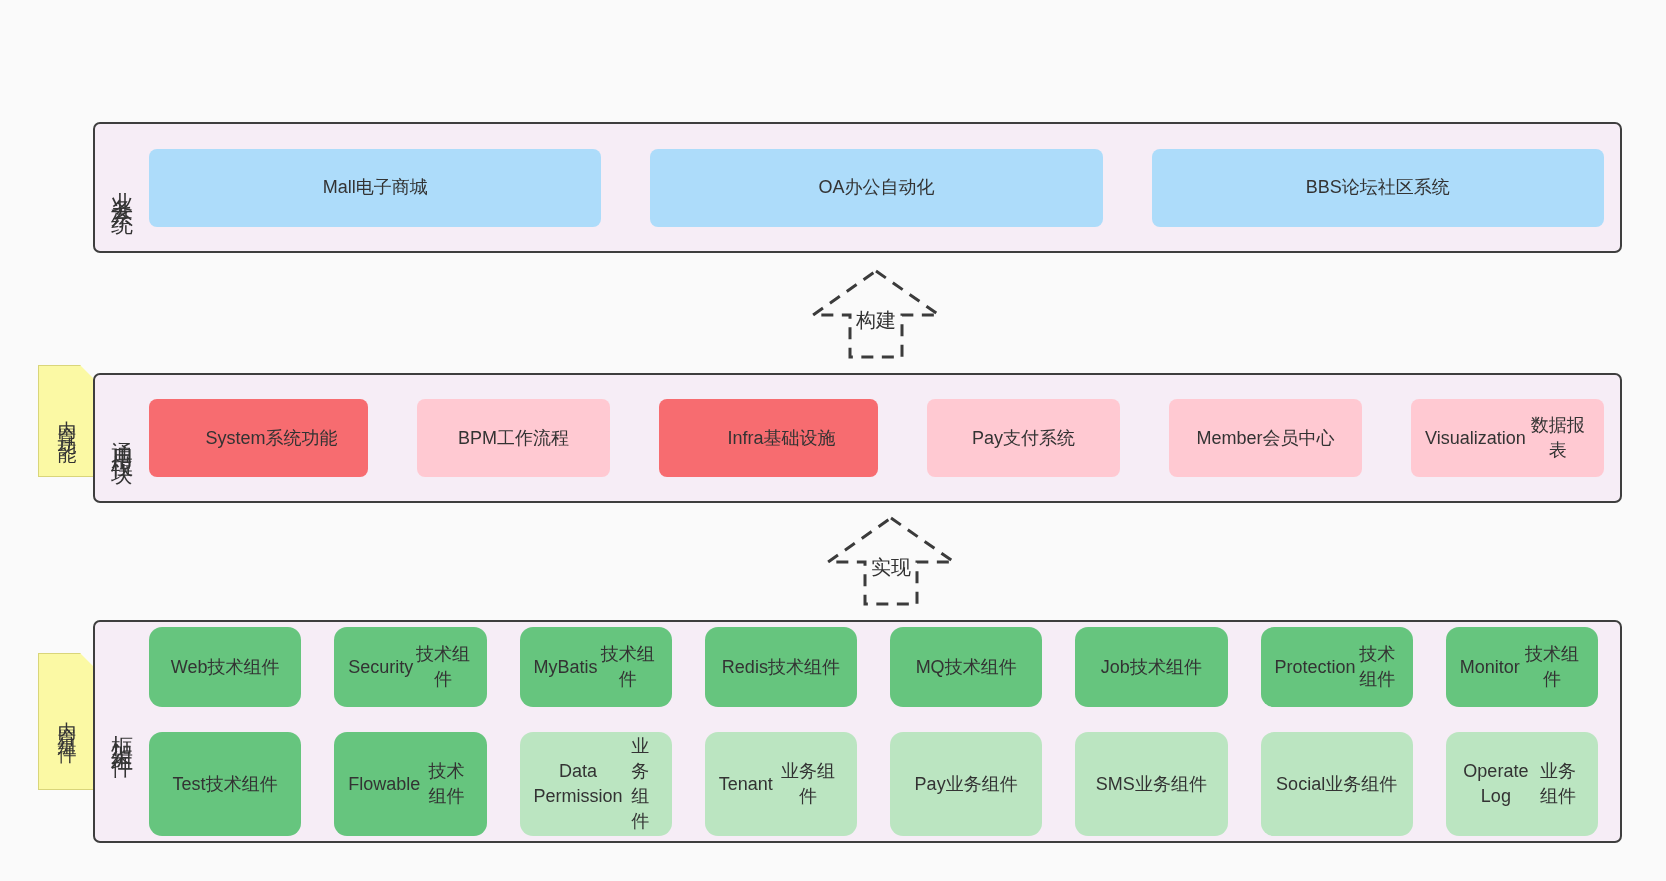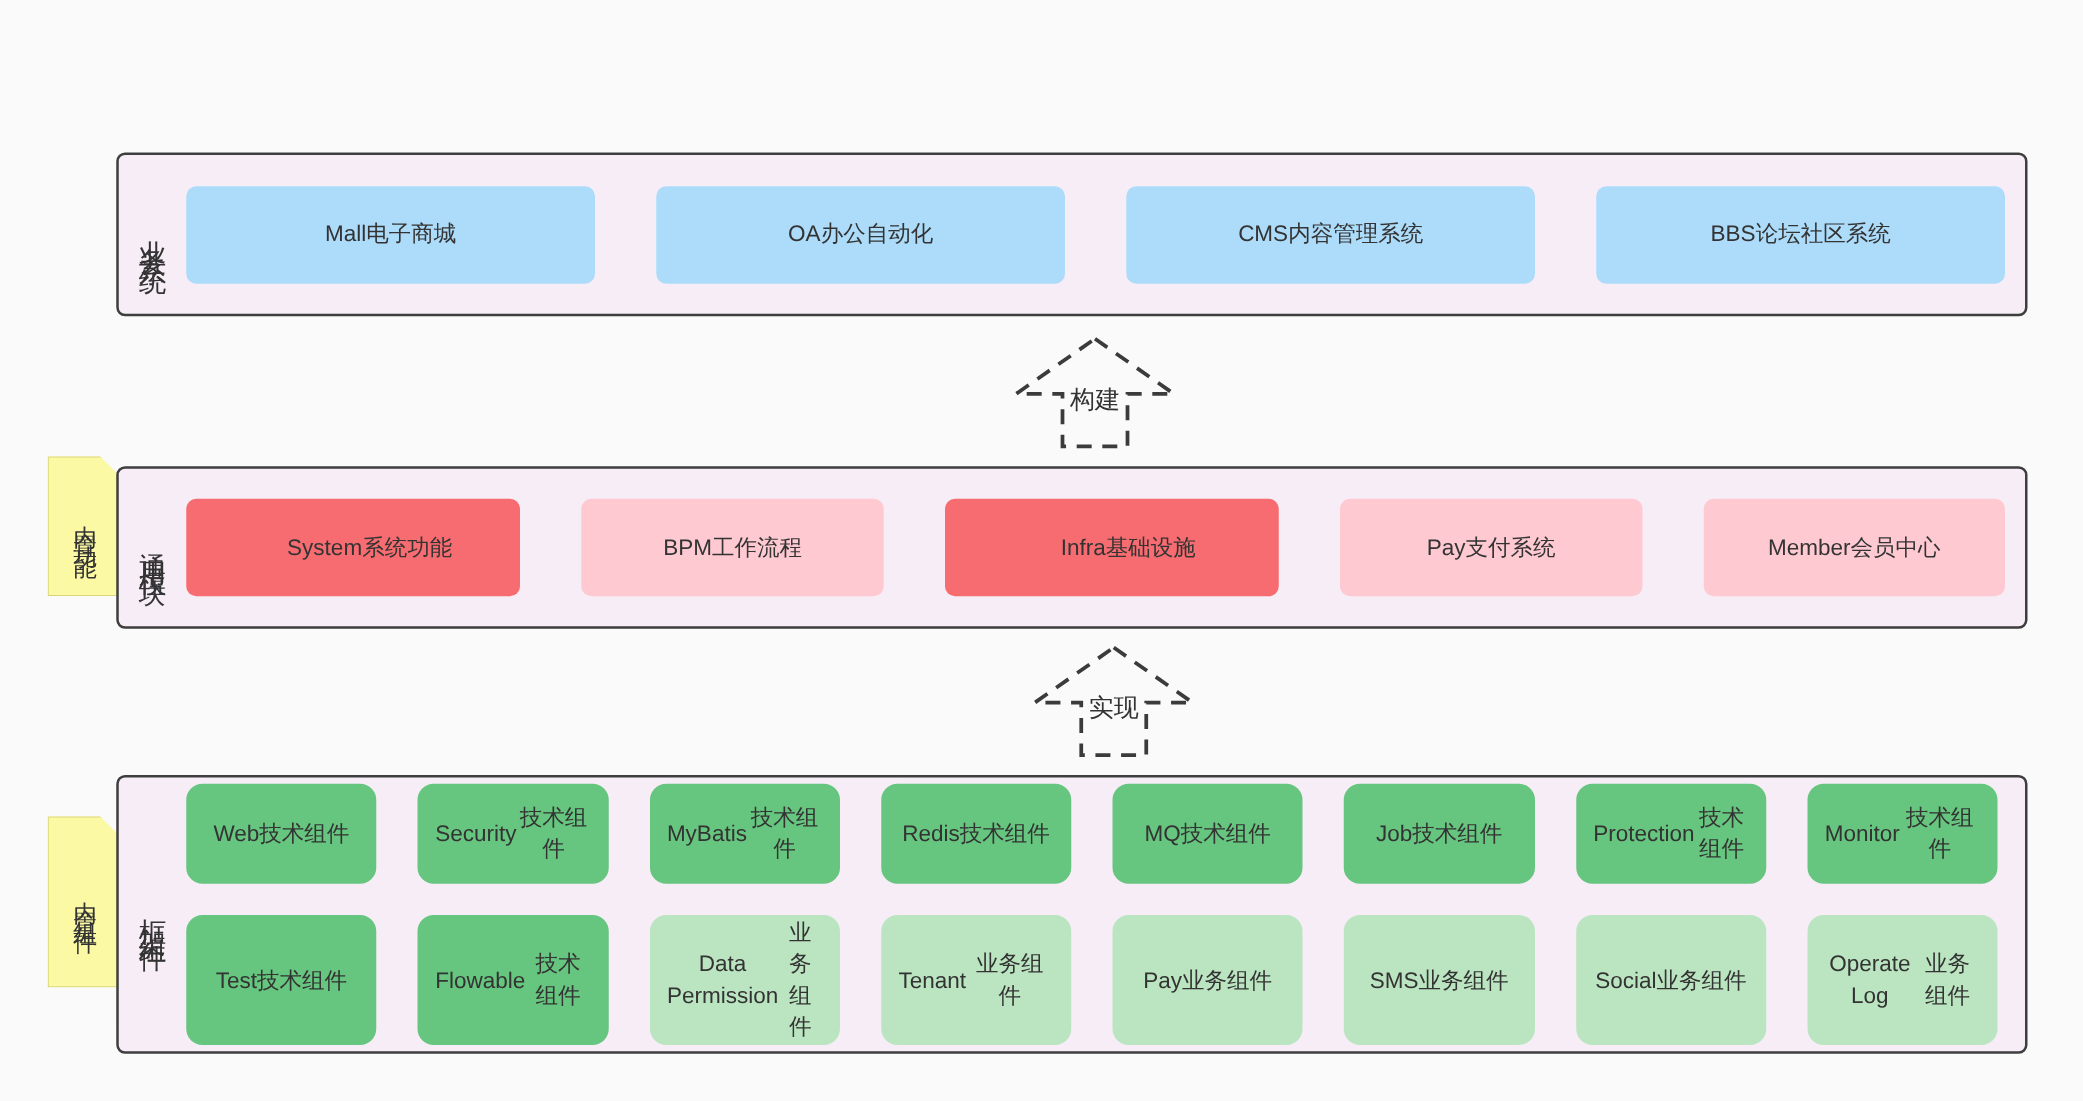--- a/index.html
+++ b/index.html
@@ -138,24 +138,20 @@
         <div class="box-row">
           <div class="box blue">
             <div>Mall</div>
             <div>电子商城</div>
           </div>
           <div class="box blue">
             <div>OA</div>
             <div>办公自动化</div>
           </div>
           <div class="box blue">
-            <div>CMS</div>
-            <div>内容管理系统</div>
-          </div>
-          <div class="box blue">
             <div>BBS</div>
             <div>论坛社区系统</div>
           </div>
         </div>
       </div>
   </div>
 
   <div class="arrow arrow1">
     <svg viewBox="0 0 132 92">
       <polygon points="66,3 129,47 92,47 92,89 40,89 40,47 3,47" fill="#fafafa" stroke="#3b3b3b" stroke-width="3" stroke-dasharray="12 8.5"></polygon>
@@ -180,20 +176,24 @@
             <div>基础设施</div>
           </div>
           <div class="box pink">
             <div>Pay</div>
             <div>支付系统</div>
           </div>
           <div class="box pink">
             <div>Member</div>
             <div>会员中心</div>
           </div>
+          <div class="box pink">
+            <div>Visualization</div>
+            <div>数据报表</div>
+          </div>
         </div>
       </div>
   </div>
 
   <div class="arrow arrow2">
     <svg viewBox="0 0 132 92">
       <polygon points="66,3 129,47 92,47 92,89 40,89 40,47 3,47" fill="#fafafa" stroke="#3b3b3b" stroke-width="3" stroke-dasharray="12 8.5"></polygon>
     </svg>
     <span class="arrow-label">实现</span>
   </div>

